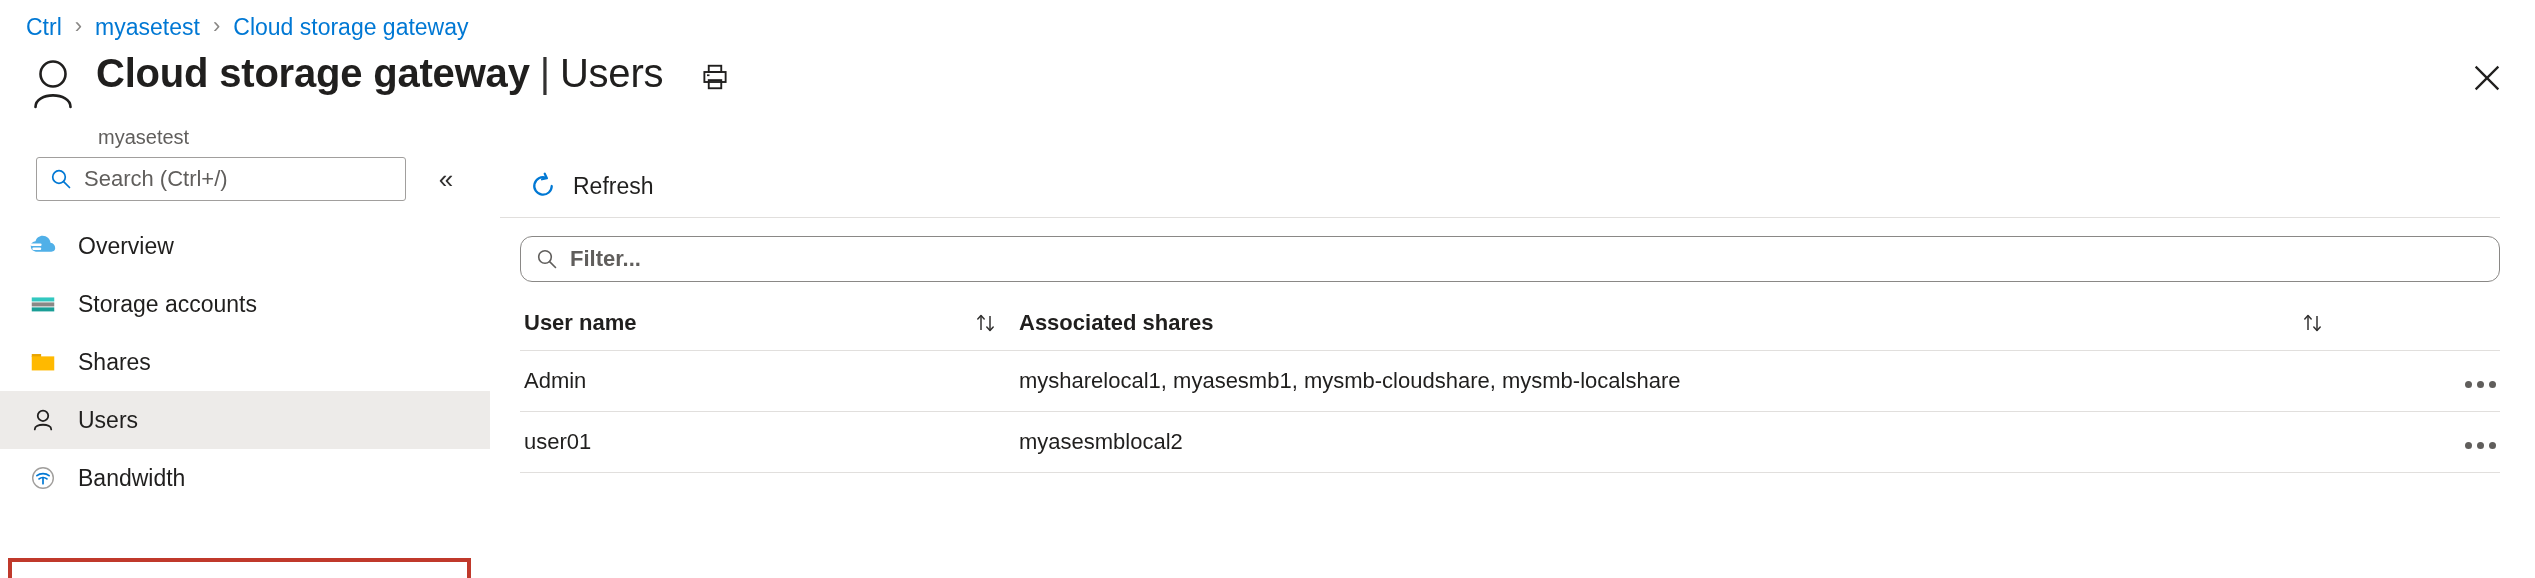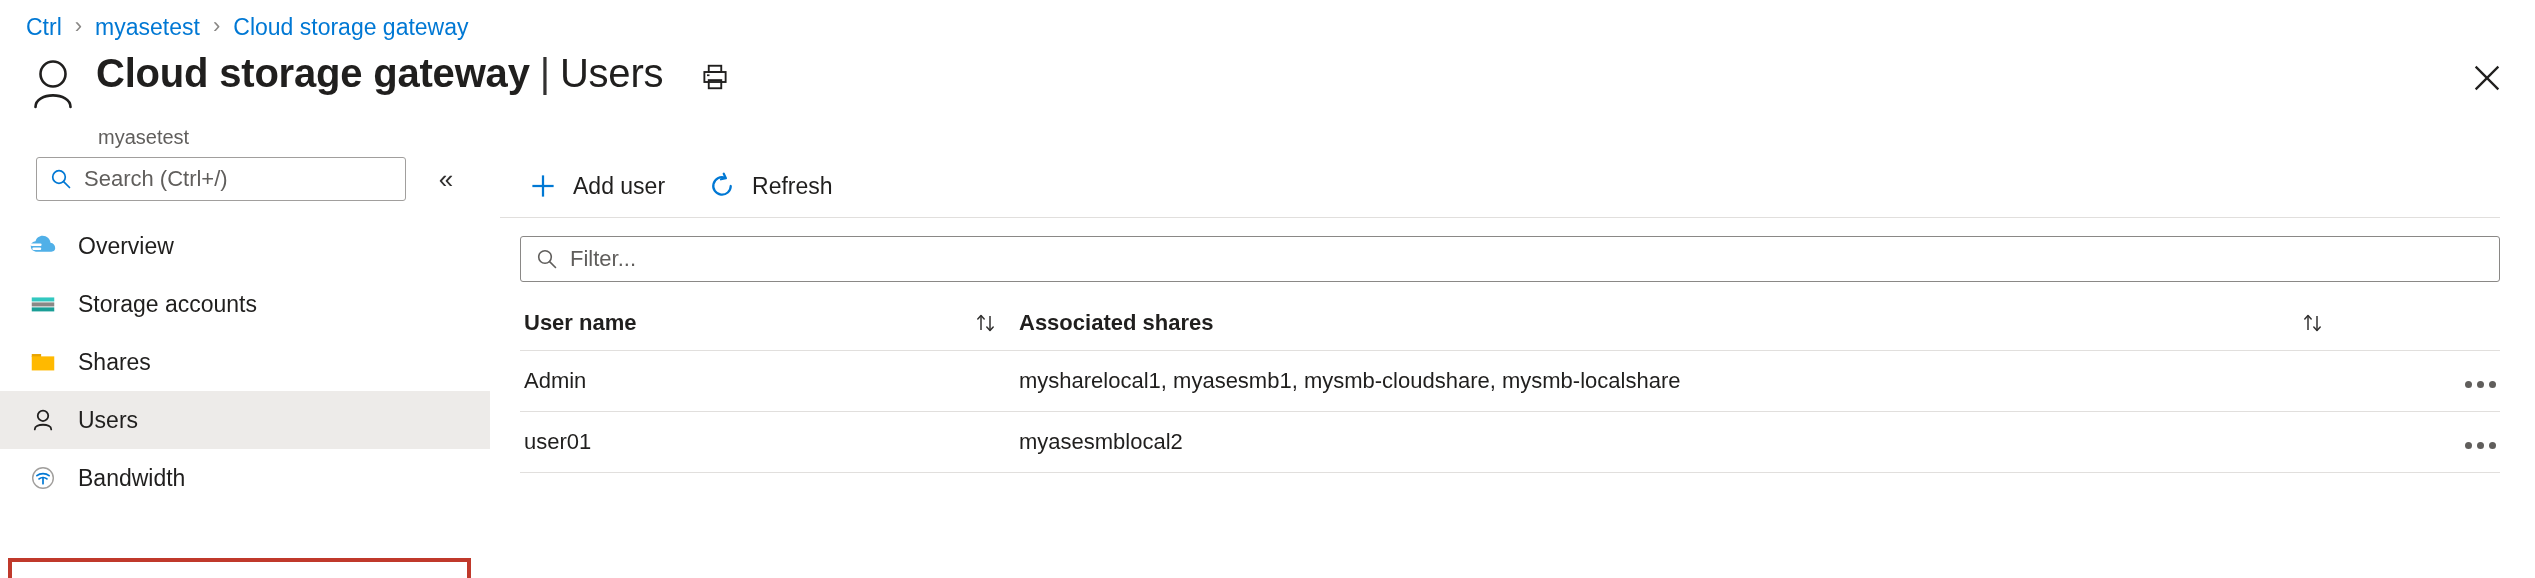--- a/index.html
+++ b/index.html
@@ -175,24 +175,25 @@
   .tb-divider {
     height: 1px;
     background: #e1dfdd;
     margin: 0 35px 0 0;
   }
 
   .filter-wrap { padding: 18px 35px 0 20px; }
   .filter-box {
     height: 46px;
     border: 1px solid #8a8886;
-    border-radius: 3px;
+    border-radius: 12px;
     background: #fff;
     display: flex; align-items: center;
     padding: 0 14px;
+    font-weight: bold;
   }
   .filter-box .mag { margin-right: 11px; display:flex; }
   .filter-box .ph { font-size: 22px; color: #605e5c; }
 
   table.grid {
     width: calc(100% - 55px);
     margin-left: 20px;
     margin-top: 16px;
     border-collapse: collapse;
     table-layout: fixed;
@@ -357,29 +358,20 @@
       </div>
 
     </div>
 
     <div class="highlight-box"></div>
   </div>
 
   <div class="main">
 
     <div class="toolbar">
-      <div class="tb-btn">
-        <span class="tb-ico">
-          <svg width="30" height="30" viewBox="0 0 24 24" aria-hidden="true">
-            <line x1="12" y1="3.5" x2="12" y2="20.5" stroke="#0078d4" stroke-width="1.8"></line>
-            <line x1="3.5" y1="12" x2="20.5" y2="12" stroke="#0078d4" stroke-width="1.8"></line>
-          </svg>
-        </span>
-        <span class="tb-lbl">Add user</span>
-      </div>
 
       <div class="tb-btn">
         <span class="tb-ico">
           <svg width="30" height="30" viewBox="0 0 24 24" aria-hidden="true">
             <path d="M19 12 A7 7 0 1 1 14.4 5.4" fill="none" stroke="#0078d4" stroke-width="1.8" stroke-linecap="round"></path>
             <polyline points="13.4,2.2 15.1,5.8 11.2,6.6" fill="none" stroke="#0078d4" stroke-width="1.8" stroke-linecap="round" stroke-linejoin="round"></polyline>
           </svg>
         </span>
         <span class="tb-lbl">Refresh</span>
       </div>

